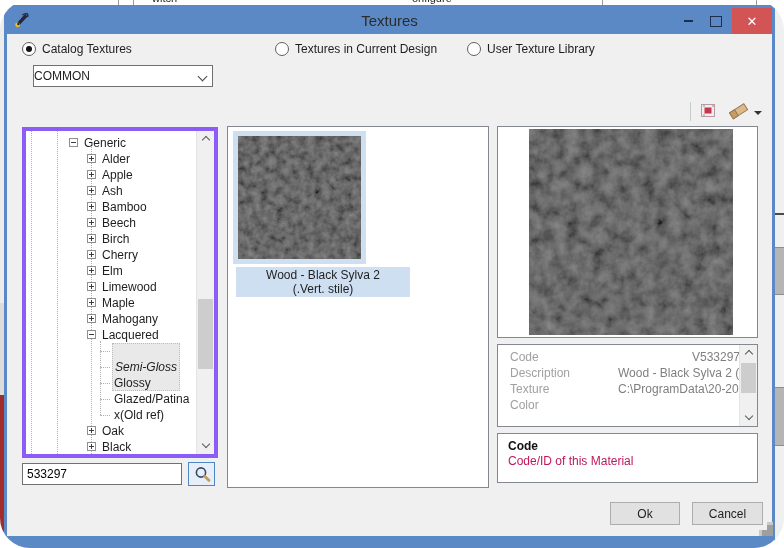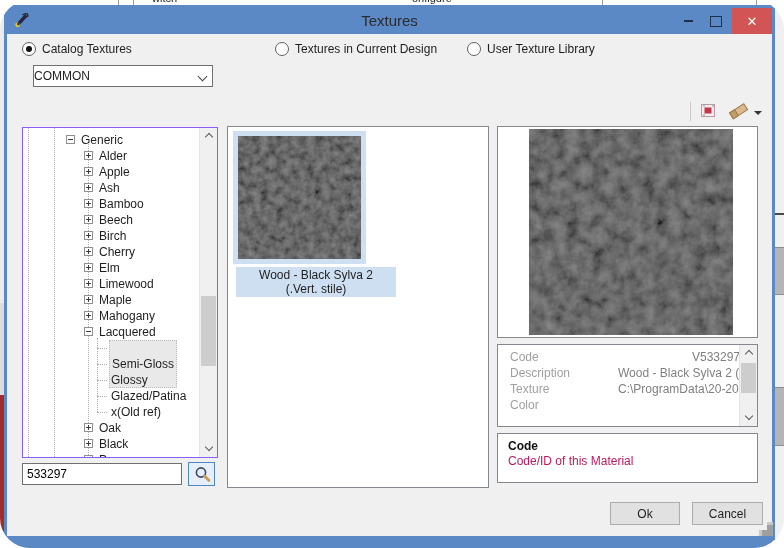--- a/index.html
+++ b/index.html
@@ -44,56 +44,56 @@
   .dropdown .chev{position:absolute;right:6px;top:7px;width:6px;height:6px;border-left:1px solid #444;border-top:1px solid #444;transform:rotate(225deg);}
 
   
   .toolbar{position:absolute;left:683px;top:92px;width:78px;height:24px;}
   .toolbar .sep{position:absolute;left:0;top:2px;width:1px;height:19px;background:#c9c9c9;}
   .tb-ic1{position:absolute;left:10px;top:3px;}
   .tb-ic2{position:absolute;left:37px;top:2px;}
   .tb-caret{position:absolute;left:64px;top:11px;width:0;height:0;border-left:4px solid transparent;border-right:4px solid transparent;border-top:4px solid #333;}
 
   
-  .tree-panel{position:absolute;left:15px;top:119px;width:196px;height:331px;box-sizing:border-box;background:#fff;border:1px solid #8b5cf6;overflow:hidden;}
+  .tree-panel{position:absolute;left:15px;top:119px;width:196px;height:331px;box-sizing:border-box;background:#fff;border:4px solid #8b5cf6;overflow:hidden;}
   .tree-rows{position:absolute;left:0;top:0;right:17px;bottom:0;padding-top:4px;overflow:hidden;}
   .guide{position:absolute;border-left:1px dotted #b0b0b0;width:0;}
   .gA{left:5px;top:0;bottom:0;}
   .gB{left:31px;top:0;bottom:0;}
   .gE{left:65px;top:14px;bottom:0;}
   .gD{left:74px;top:210px;height:74px;}
   .trow{position:relative;height:16px;line-height:16px;white-space:nowrap;}
   .tbox{position:absolute;top:3px;width:9px;height:9px;box-sizing:border-box;border:1px solid #8f8f8f;background:#fff;}
   .tbox::before{content:"";position:absolute;left:1px;right:1px;top:3px;height:1px;background:#3c3c3c;}
   .collapsed .tbox::after{content:"";position:absolute;top:1px;bottom:1px;left:3px;width:1px;background:#3c3c3c;}
   .lvl0 .tbox{left:43px;} .lvl1 .tbox{left:61px;}
   .lvl0 .tlabel{margin-left:58px;} .lvl1 .tlabel{margin-left:76px;} .lvl2 .tlabel{margin-left:88px;}
   .lvl2::before{content:"";position:absolute;left:74px;top:8px;width:10px;border-top:1px dotted #b0b0b0;}
-  .tlabel.hl{background:#e9e9e9;border:1px dotted #bcbcbc;padding:16px 2px;margin-left:86px;}
+  .tlabel.hl{background:#e9e9e9;border:1px dotted #bcbcbc;padding:16px 2px;margin-left:86px;font-style:italic;}
 
   
   .vscroll{position:absolute;right:0;top:0;bottom:0;width:17px;background:#f0f0f0;border-left:1px solid #e3e3e3;}
   .sarrow{position:absolute;left:0;width:17px;height:17px;}
   .sarrow.up{top:0;} .sarrow.down{bottom:0;}
   .sarrow::before{content:"";display:block;width:5px;height:5px;border-left:1px solid #5a5a5a;border-top:1px solid #5a5a5a;margin:6px auto 0;}
   .sarrow.up::before{transform:rotate(45deg);}
   .sarrow.down::before{transform:rotate(225deg);margin-top:4px;}
   .sthumb{position:absolute;left:1px;width:15px;background:#cdcdcd;}
   .tree-thumb{top:168px;height:70px;}
   .prop-thumb{top:18px;height:30px;}
 
   
   .search-input{position:absolute;left:15px;top:455px;width:160px;height:22px;box-sizing:border-box;border:1px solid #707070;background:#fff;font-family:"Liberation Sans",sans-serif;font-size:12px;padding:0 4px;}
   .search-btn{position:absolute;left:181px;top:454px;width:27px;height:24px;box-sizing:border-box;border:1px solid #4f87c5;background:#e6eef9;display:flex;align-items:center;justify-content:center;}
 
   
   .mid-panel{position:absolute;left:220px;top:118px;width:262px;height:362px;box-sizing:border-box;background:#fff;border:1px solid #828790;}
   .thumb-sel{position:absolute;left:5px;top:4px;width:133px;height:133px;background:#cfdff2;}
   .thumb-sel svg{position:absolute;left:5px;top:5px;}
-  .thumb-caption{position:absolute;left:8px;top:140px;width:150px;background:#cfdff2;text-align:center;line-height:14px;padding:1px 5px;}
+  .thumb-caption{position:absolute;left:8px;top:140px;width:150px;background:#cfdff2;text-align:center;line-height:14px;padding:1px 12px;}
 
   
   .preview-panel{position:absolute;left:490px;top:118px;width:261px;height:212px;box-sizing:border-box;background:#fff;border:1px solid #828790;}
   .preview-panel svg{position:absolute;left:31px;top:2px;}
   .props-panel{position:absolute;left:490px;top:336px;width:261px;height:83px;box-sizing:border-box;background:#fff;border:1px solid #828790;overflow:hidden;}
   .props-rows{position:absolute;left:0;top:4px;right:17px;}
   .prow{display:flex;height:16px;line-height:16px;padding-left:12px;}
   .prow .pl{width:108px;color:#a0a0a0;}
   .prow .pv{flex:1;color:#7f7f7f;white-space:nowrap;overflow:hidden;text-align:right;}
   .info-panel{position:absolute;left:490px;top:425px;width:261px;height:50px;box-sizing:border-box;background:#fff;border:1px solid #828790;padding:5px 10px;}

